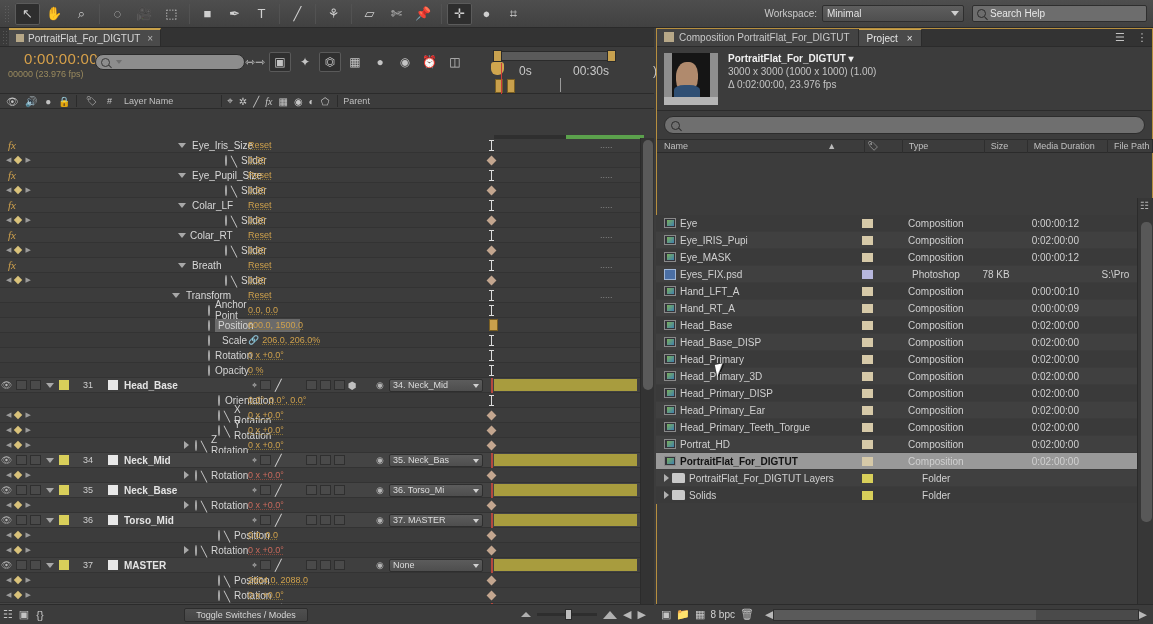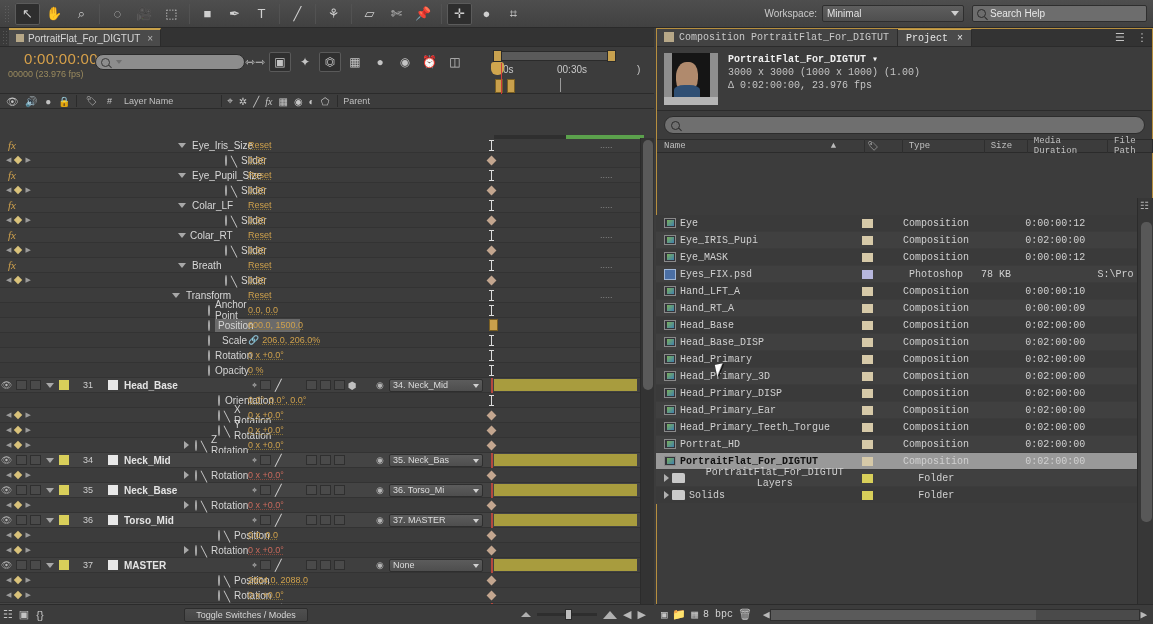--- a/index.html
+++ b/index.html
@@ -95,22 +95,22 @@
   .tl-ic.on { background:#2f2f2f; box-shadow: inset 0 0 0 1px #5a5a5a; }
 
   
   .mini-ruler { position:absolute; left:489px; top:0; right:0; height: 47px; }
   .mr-bar { position:absolute; left:5px; top:4px; width:120px; height:10px;
     background:#5a5a5a; border:1px solid #2b2b2b; }
   .mr-h1 { position:absolute; left:4px; top:3px; width:9px; height:12px; background:#c7a14f;
     border:1px solid #2b2b2b; }
   .mr-h2 { position:absolute; left:118px; top:3px; width:9px; height:12px; background:#c7a14f;
     border:1px solid #2b2b2b; }
-  .mr-times { position:absolute; left:0; top:16px; right:0; height:16px;
-    font-size:10px; color:#c9c9c9; }
+  .mr-times { position:absolute; left:16px; top:16px; right:0; height:16px;
+    font-size:12px; color:#c9c9c9; }
   .mr-times span { position:absolute; top:1px; }
   .mr-pin { position:absolute; left:2px; top:15px; width:13px; height:13px;
     background:#d0a64e; border-radius:3px 3px 6px 6px; }
   .mr-cm1 { position:absolute; left:6px; top:32px; width:8px; height:14px;
     background:#c9a04c; border:1px solid #7a5f22; }
   .mr-cm2 { position:absolute; left:18px; top:32px; width:8px; height:14px;
     background:#c9a04c; border:1px solid #7a5f22; }
   .mr-playhead { position:absolute; left:12px; top:16px; width:1px; height:31px; background:#cf3b3b; }
   .mr-tick { position:absolute; left:71px; top:31px; width:1px; height:14px; background:#9a9a9a; }
 
@@ -205,21 +205,21 @@
   .zsl i { position:absolute; left:28px; top:-4px; width:7px; height:11px;
     background:#bdbdbd; border:1px solid #2b2b2b; }
   .tri-s { width:0;height:0;border-left:5px solid transparent;border-right:5px solid transparent;
     border-bottom:5px solid #b0b0b0; }
   .tri-l { width:0;height:0;border-left:7px solid transparent;border-right:7px solid transparent;
     border-bottom:8px solid #b0b0b0; }
   .navarr { color:#b8b8b8; font-size:11px; }
 
   
   .pr-panel { position:absolute; left:656px; top:28px; width:497px; height:596px;
-    background:#3c3c3c;font-family:Liberation Mono, monospace; }
+    background:#3c3c3c; }
   .pr-tabs { height:19px; display:flex; align-items:stretch; background:#333;
     border-bottom:1px solid #2b2b2b; }
   .pr-tab { display:flex; align-items:center; gap:5px; padding:0 8px; font-size:10px;
     background:#434343; border-right:1px solid #2b2b2b; color:#c9c9c9; }
   .pr-tab.active { background:#4a4a4a; border-top:2px solid #c8a14a; color:#e6e6e6; }
   .pr-tabs .spacer { flex:1; background:#333; }
   .pr-menu { width:22px; display:flex; align-items:center; justify-content:center;
     color:#c3c3c3; font-size:11px; }
 
   .pr-info { height:64px; display:flex; padding:6px 8px; border-bottom:1px solid #2b2b2b;

